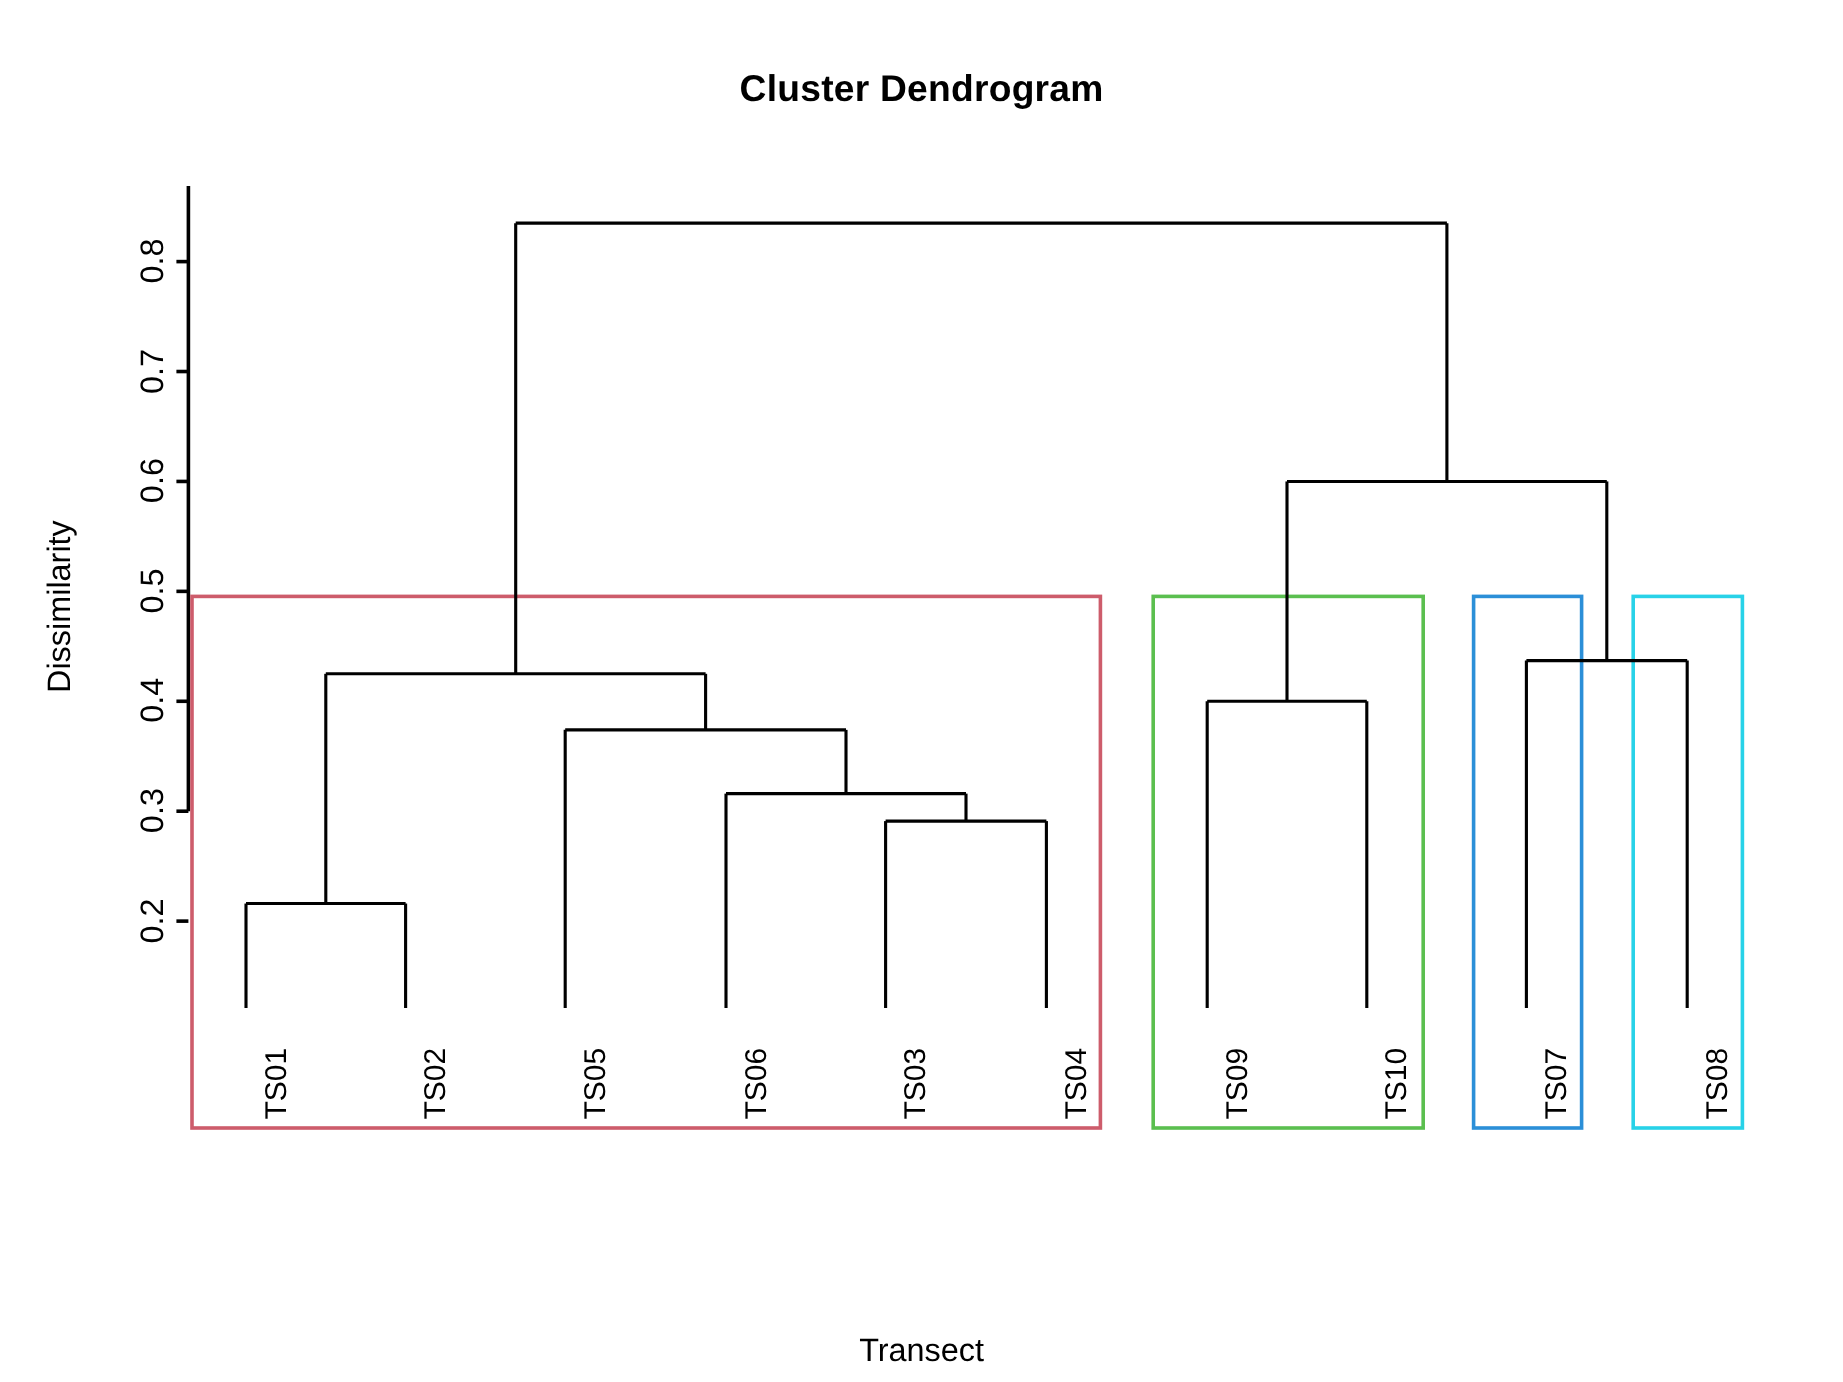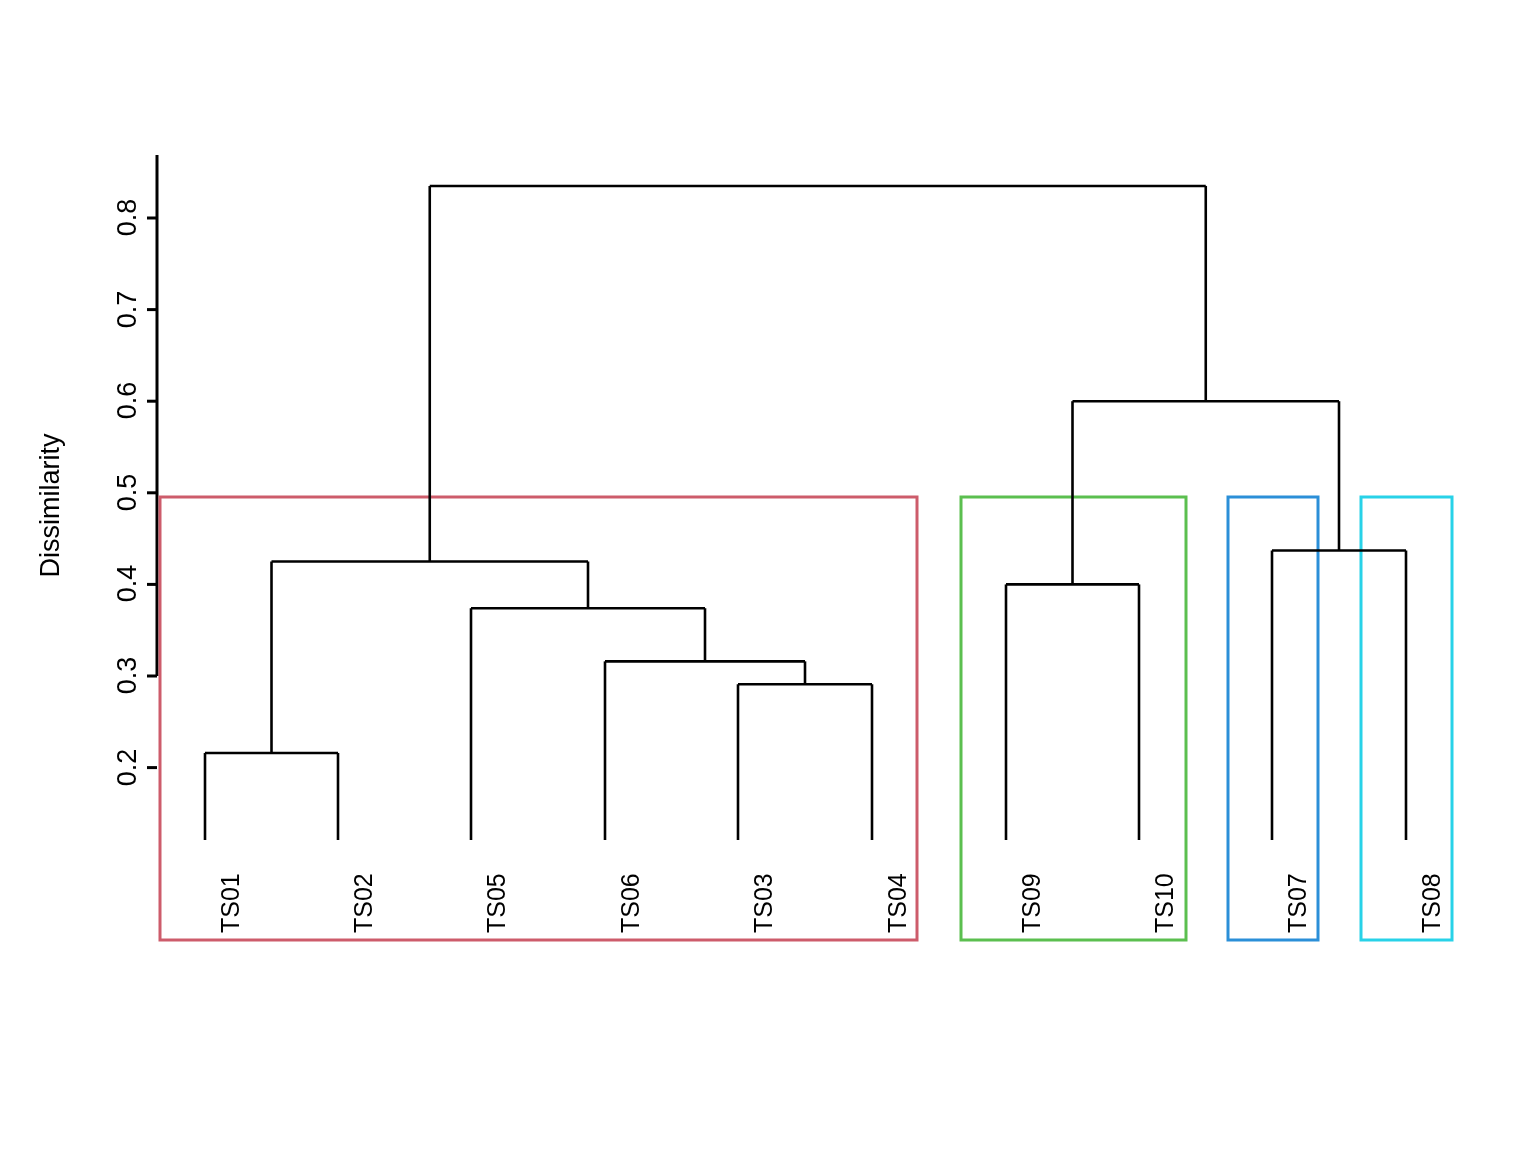--- a/index.html
+++ b/index.html
@@ -73,23 +73,25 @@
     left: 0; top: 0;
     width: 1536px;
     height: 1152px;
   }
 </style>
 </head>
 <body>
 
 <div id="plot-root">
 
+  <div class="title">Cluster Dendrogram</div>
 
   <div class="ylab">Dissimilarity</div>
 
+  <div class="xlab">Transect</div>
 
   <svg class="canvas" viewBox="0 0 1536 1152" preserveAspectRatio="none">
     <g id="axis-group">
         <line x1="157" x2="157" y1="155" y2="676" stroke="#000000" stroke-width="3"></line>
         <line x1="147" x2="157" y1="767.6000000000001" y2="767.6000000000001" stroke="#000000" stroke-width="3"></line>
         <line x1="147" x2="157" y1="676" y2="676" stroke="#000000" stroke-width="3"></line>
         <line x1="147" x2="157" y1="584.4000000000001" y2="584.4000000000001" stroke="#000000" stroke-width="3"></line>
         <line x1="147" x2="157" y1="492.80000000000007" y2="492.80000000000007" stroke="#000000" stroke-width="3"></line>
         <line x1="147" x2="157" y1="401.20000000000005" y2="401.20000000000005" stroke="#000000" stroke-width="3"></line>
         <line x1="147" x2="157" y1="309.6000000000001" y2="309.6000000000001" stroke="#000000" stroke-width="3"></line>

